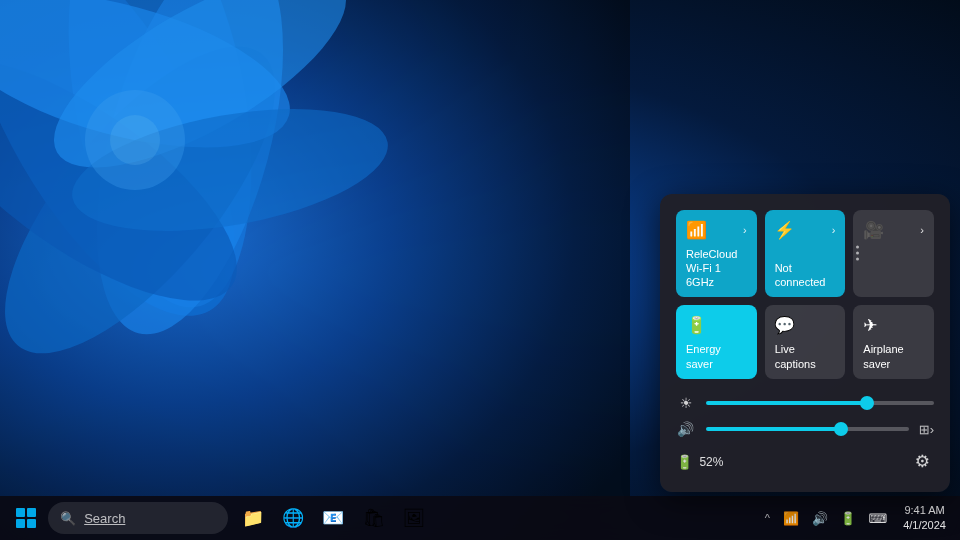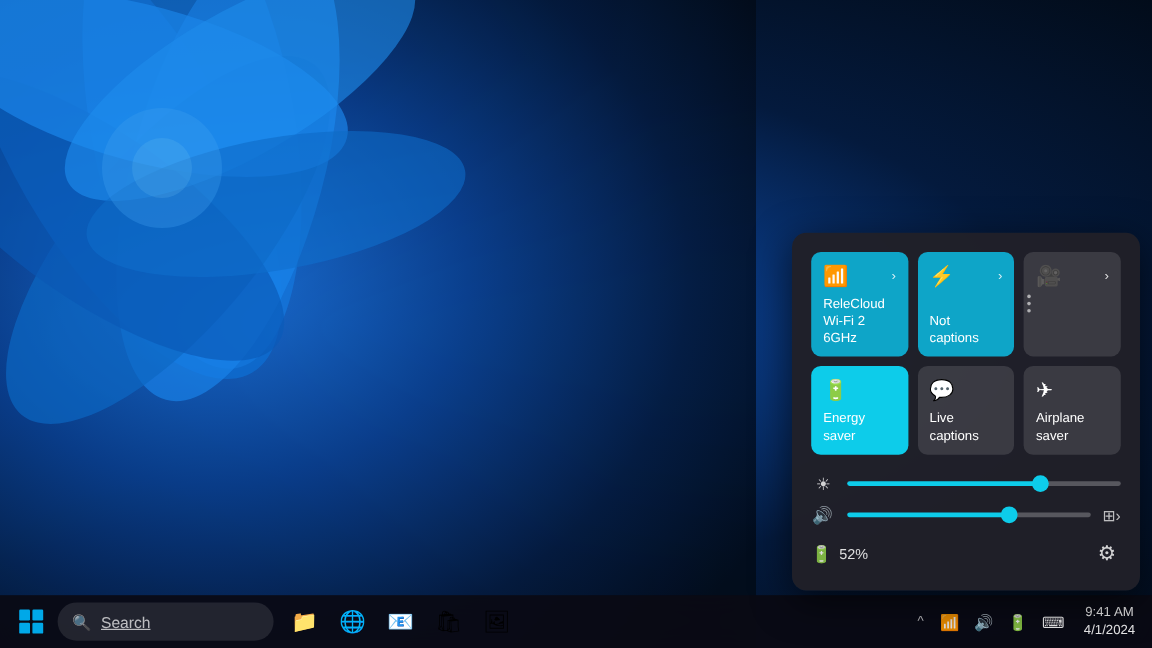--- a/index.html
+++ b/index.html
@@ -363,29 +363,29 @@
 
   <div id="quick-settings">
     <div class="qs-grid">
 
       <div class="qs-tile">
         <div class="qs-tile-top">
           <span class="qs-tile-icon">📶</span>
           <span class="qs-chevron">›</span>
         </div>
         <div class="qs-tile-label">ReleCloud Wi-Fi
-2 6GHz</div>
+1 6GHz</div>
       </div>
 
       <div class="qs-tile">
         <div class="qs-tile-top">
           <span class="qs-tile-icon">⚡</span>
           <span class="qs-chevron">›</span>
         </div>
-        <div class="qs-tile-label">Not captions</div>
+        <div class="qs-tile-label">Not connected</div>
 
         <div class="qs-dots">
           <div class="qs-dot"></div>
           <div class="qs-dot"></div>
           <div class="qs-dot"></div>
         </div>
       </div>
 
       <div class="qs-tile inactive">
         <div class="qs-tile-top">

